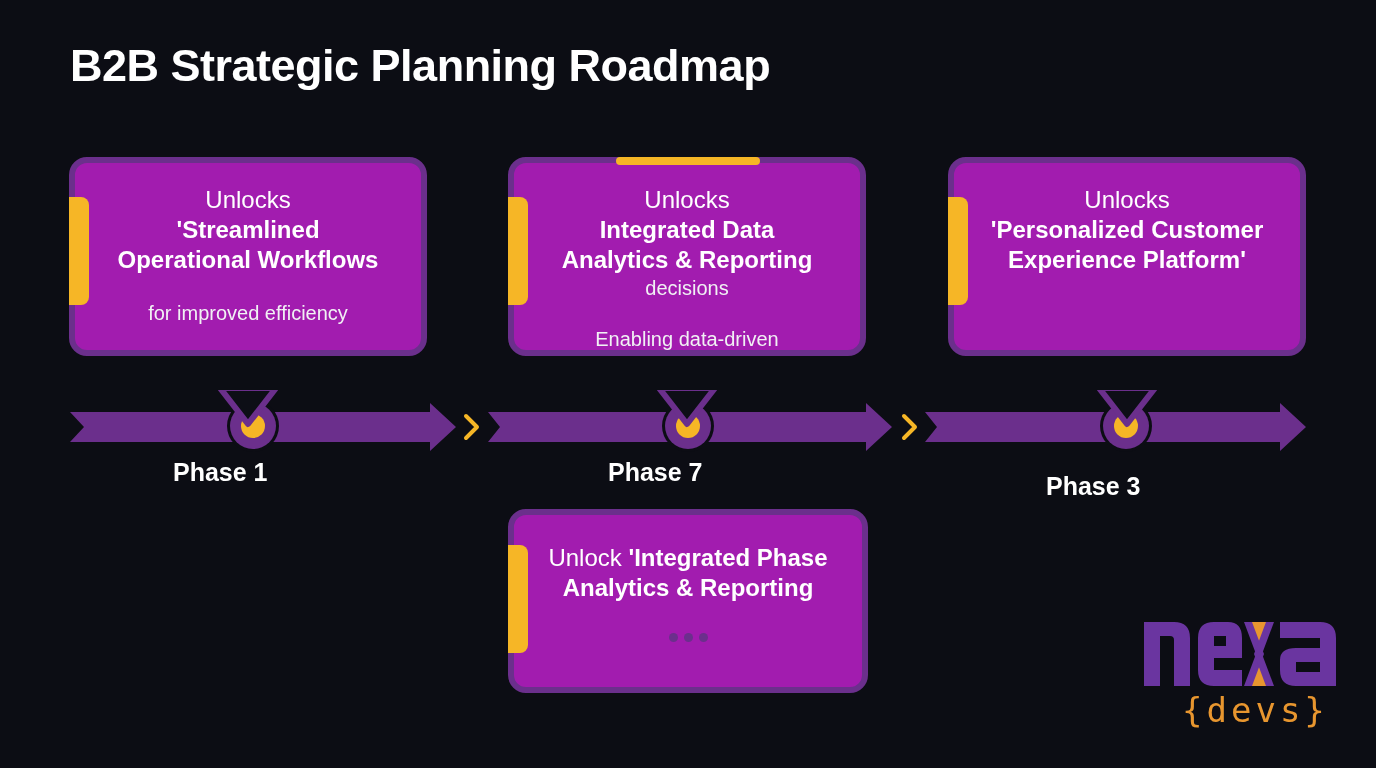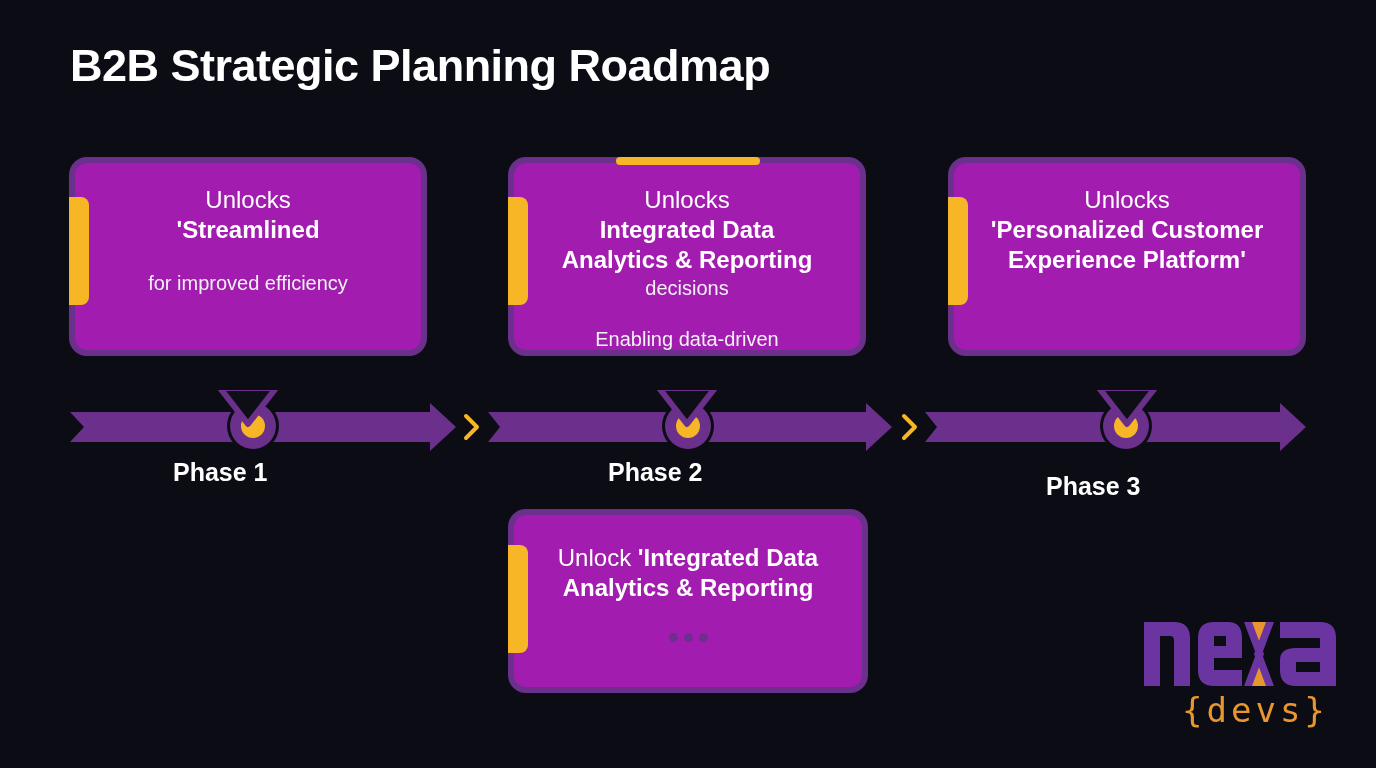--- a/index.html
+++ b/index.html
@@ -84,20 +84,21 @@
     <circle cx="1126" cy="426" r="26" fill="#0c0d14"></circle>
     <circle cx="1126" cy="426" r="23" fill="#6b2f8c"></circle>
     <circle cx="1126" cy="426" r="12" fill="#f6b626"></circle>
   </g>
 </svg>
 
 <div class="bubble" style="left:69px; top:157px; width:358px; height:199px;">
   <div class="accent-left"></div>
   <div class="lead">Unlocks</div>
   <div class="head">'Streamlined</div>
+  <div class="head">Operational Workflows</div>
   <div class="sub">for improved efficiency</div>
   <div class="tail">
     <svg width="60" height="42" viewBox="0 0 60 42">
         <polygon points="2,-2 30,34 58,-2" fill="#0d0e16" stroke="#6b2f8c" stroke-width="6" stroke-linejoin="round"></polygon>
         <rect x="6" y="-6" width="48" height="6" fill="#0d0e16"></rect>
       </svg>
   </div>
 </div>
 
 <div class="bubble" style="left:508px; top:157px; width:358px; height:199px;">
@@ -123,27 +124,27 @@
   <div class="head">Experience Platform'</div>
   <div class="tail">
     <svg width="60" height="42" viewBox="0 0 60 42">
         <polygon points="2,-2 30,34 58,-2" fill="#0d0e16" stroke="#6b2f8c" stroke-width="6" stroke-linejoin="round"></polygon>
         <rect x="6" y="-6" width="48" height="6" fill="#0d0e16"></rect>
       </svg>
   </div>
 </div>
 
 <div class="phase-label" style="left:173px; top:458px;">Phase 1</div>
-<div class="phase-label" style="left:608px; top:458px;">Phase 2</div>
+<div class="phase-label" style="left:608px; top:458px;">Phase 7</div>
 <div class="phase-label" style="left:1046px; top:472px;">Phase 3</div>
 
 <div class="bubble bottom-card" style="left:508px; top:509px; width:360px; height:184px;">
   <div class="accent-left" style="top:30px; height:108px;"></div>
   <div class="line1">
-    <span>Unlock </span><span class="bold">'Integrated Data</span>
+    <span>Unlock </span><span class="bold">'Integrated Phase</span>
   </div>
   <div class="head">Analytics &amp; Reporting</div>
   <div class="dots">
       <span></span>
       <span></span>
       <span></span>
     </div>
 </div>
 
 <div class="logo">

